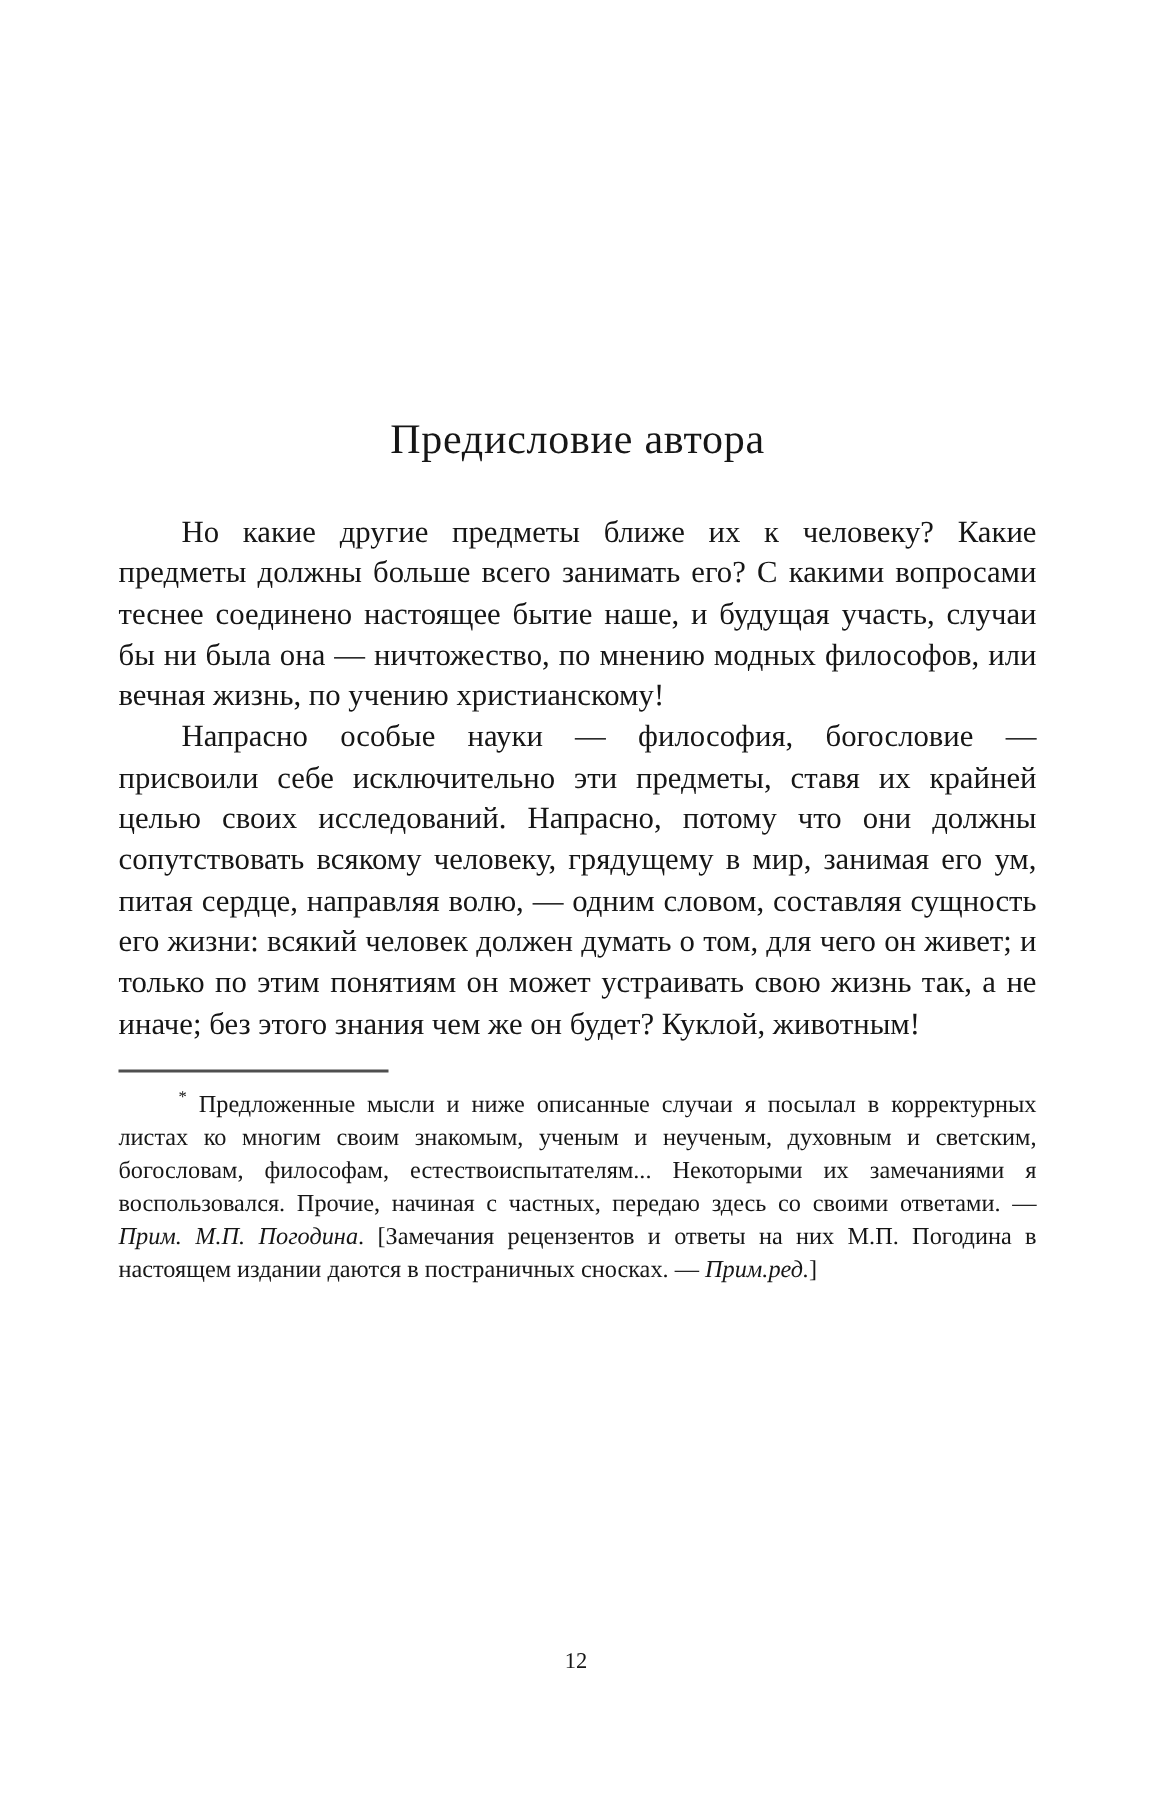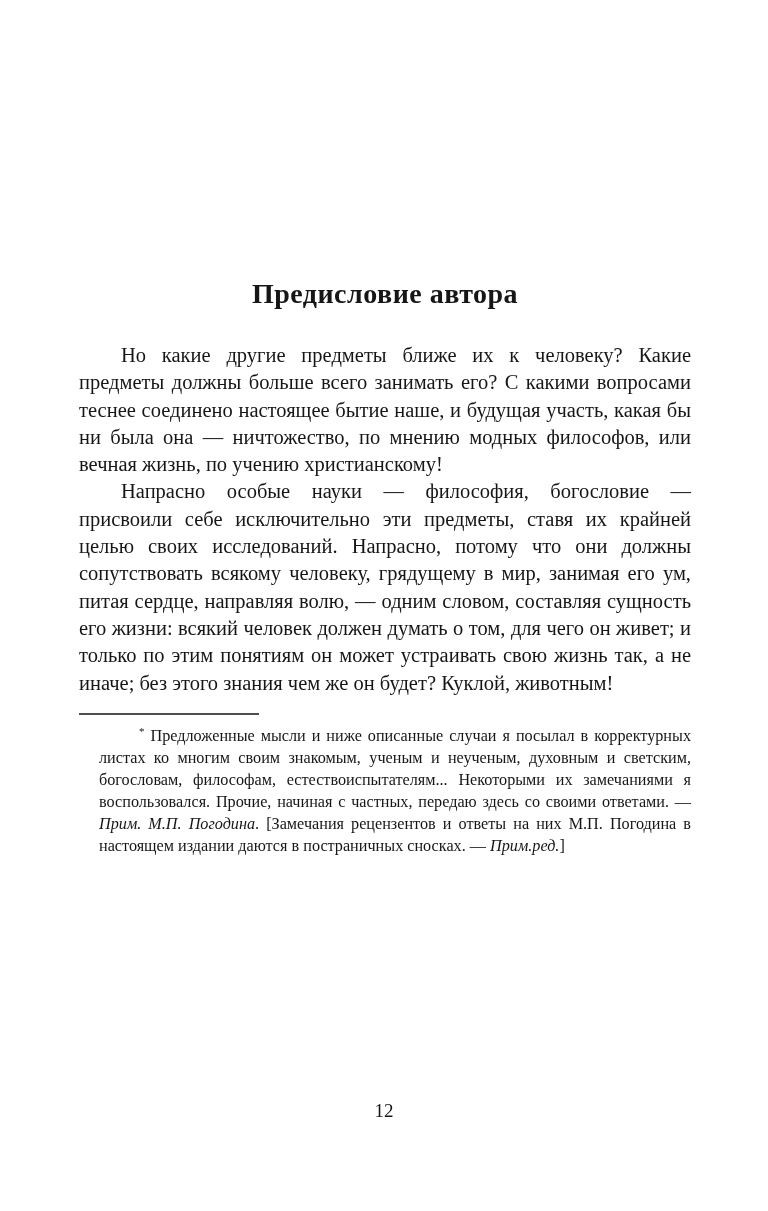--- a/index.html
+++ b/index.html
@@ -21,21 +21,21 @@
     position: absolute;
     left: 79px;
     top: 0;
     width: 612px;
   }
   .title {
     margin: 0;
     padding-top: 276px;
     font-size: 28px;
     line-height: 36px;
-    font-weight: bold;
+    font-weight: normal;
     text-align: center;
     letter-spacing: 0.5px;
   }
   .body-text {
     margin-top: 30px;
     font-size: 20.5px;
     line-height: 27.3px;
     text-align: justify;
   }
   .body-text p {
@@ -50,53 +50,52 @@
   .footnote-sep {
     width: 180px;
     border: 0;
     border-top: 2px solid #4f4f4f;
     margin: 16px 0 10px 0;
   }
   .footnote {
     font-size: 16.2px;
     line-height: 22px;
     text-align: justify;
-    margin-left: 20px;
   }
   .footnote p {
     margin: 0;
     text-indent: 40px;
   }
   .fn-marker {
     font-size: 11px;
     line-height: 0;
     vertical-align: super;
   }
   .italic {
     font-style: italic;
   }
   .page-number {
     position: absolute;
     left: 0;
     width: 768px;
     top: 1100px;
     text-align: center;
-    font-size: 19px;
+    font-size: 15px;
   }
 </style>
 </head>
 <body>
 
 <div class="page">
   <div class="content">
 
     <h1 class="title">Предисловие автора</h1>
 
     <div class="body-text">
-      <p><span>Но какие другие предметы ближе их к человеку? Какие предметы должны больше всего занимать его? С какими вопросами теснее соединено настоящее бытие наше, и будущая участь, какая бы ни была она — ничтожество, по мнению модных философов, или вечная жизнь, по учению христианскому!</span></p>
+      <p><span>Но какие другие предметы ближе их к человеку? Какие предметы должны больше всего занимать его? С какими вопросами теснее соединено настоящее бытие наше, и будущая участь, случаи бы ни была она — ничтожество, по мнению модных философов, или вечная жизнь, по учению христианскому!</span></p>
       <p><span>Напрасно особые науки — философия, богословие — присвоили себе исключительно эти предметы, ставя их крайней целью своих исследований. Напрасно, потому что они должны сопутствовать всякому человеку, грядущему в мир, занимая его ум, питая сердце, направляя волю, — одним словом, составляя сущность его жизни: всякий человек должен думать о том, для чего он живет; и только по этим понятиям он может устраивать свою жизнь так, а не иначе; без этого знания чем же он будет? Куклой, животным!</span></p>
     </div>
 
     <div class="footnote-sep"></div>
 
     <div class="footnote">
       <p><sup class="fn-marker">*</sup> <span>Предложенные мысли и ниже описанные случаи я посылал в корректурных листах ко многим своим знакомым, ученым и неученым, духовным и светским, богословам, философам, естествоиспытателям... Некоторыми их замечаниями я воспользовался. Прочие, начиная с частных, передаю здесь со своими ответами. — </span><span class="italic">Прим. М.П. Погодина</span><span>. [Замечания рецензентов и ответы на них М.П. Погодина в настоящем издании даются в постраничных сносках. — </span><span class="italic">Прим.ред.</span><span>]</span></p>
     </div>
 
   </div>

